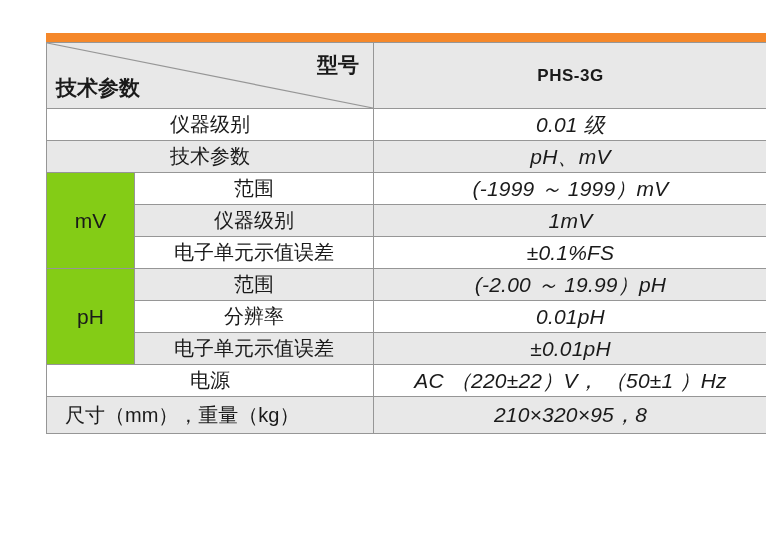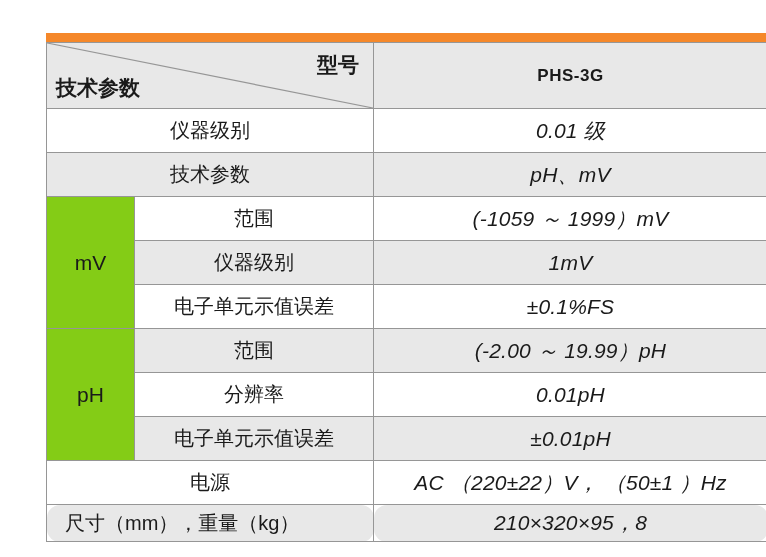--- a/index.html
+++ b/index.html
@@ -30,27 +30,27 @@
   }
   col.c1 { width: 88px; }
   col.c2 { width: 239px; }
   col.c3 { width: 394px; }
   td {
     border: 1px solid var(--border);
     font-size: 20px;
     color: var(--text);
     text-align: center;
     vertical-align: middle;
-    height: 44px;
+    height: 32px;
     padding: 0 4px;
     background: #FFFFFF;
     overflow: hidden;
     white-space: nowrap;
   }
-  tr.last-row td { height: 37px; border-radius: 13px; }
+  tr.last-row td { height: 37px; }
   td.gray { background: var(--row-alt); }
   td.group-cell { background: #84cc16; font-size: 21px; }
   td.value-cell { font-size: 21px; letter-spacing: 0.2px; font-style: italic; }
   td.left-align { text-align: left; padding-left: 18px; }
 
   
   tr.header-row td { height: 66px; background: var(--row-alt); font-weight: bold; }
   td.diag-cell { position: relative; padding: 0; }
   .diag-svg { position: absolute; left: 0; top: 0; width: 100%; height: 100%; display: block; }
   .diag-top {
@@ -94,21 +94,21 @@
       </tr>
 
       <tr>
         <td colspan="2" class="gray">技术参数</td>
         <td class="gray value-cell">pH、mV</td>
       </tr>
 
       <tr>
         <td rowspan="3" class="group-cell">mV</td>
         <td>范围</td>
-        <td class="value-cell">(-1059 ～ 1999）mV</td>
+        <td class="value-cell">(-1999 ～ 1999）mV</td>
       </tr>
       <tr>
         <td class="gray">仪器级别</td>
         <td class="gray value-cell">1mV</td>
       </tr>
       <tr>
         <td>电子单元示值误差</td>
         <td class="value-cell">±0.1%FS</td>
       </tr>
 

